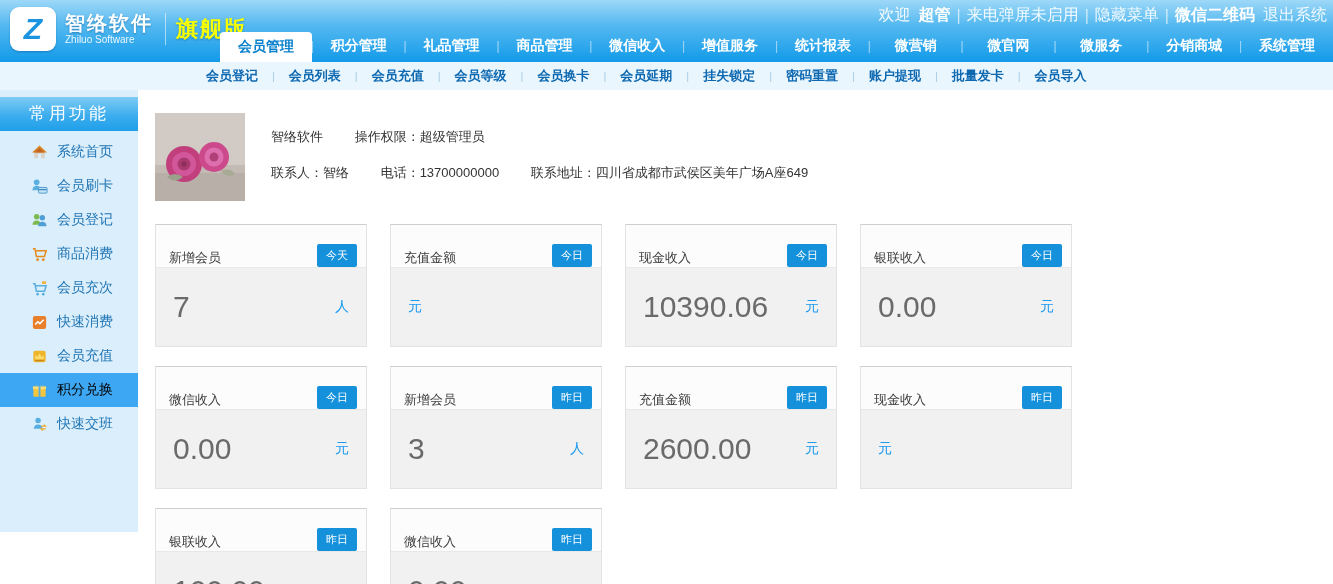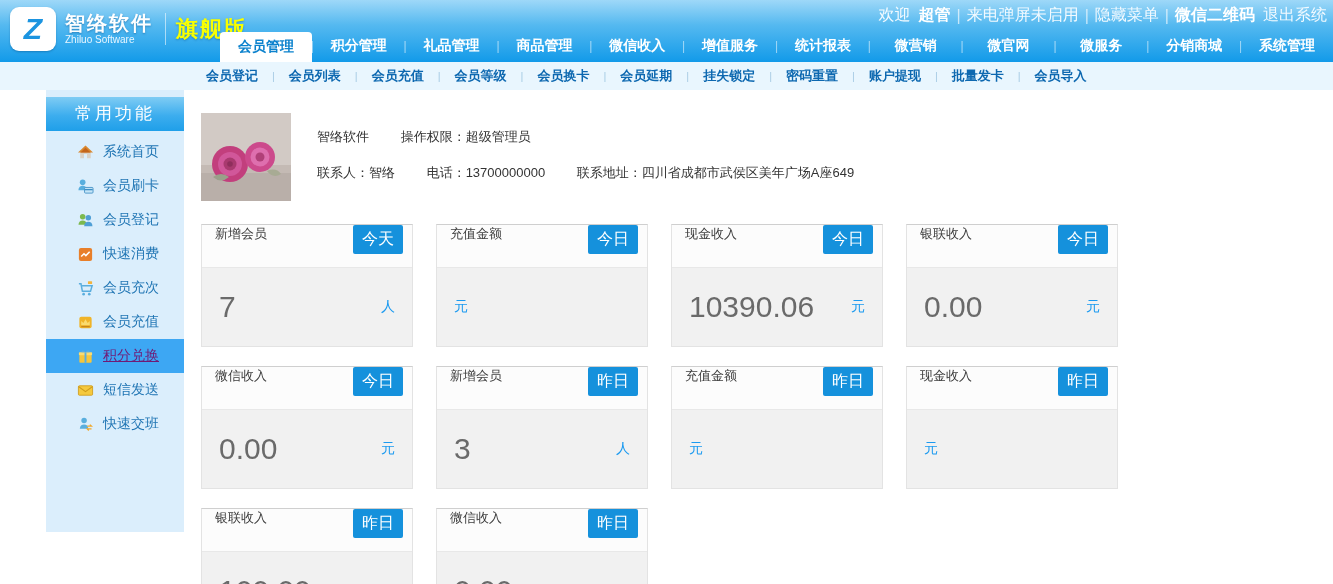--- a/index.html
+++ b/index.html
@@ -35,51 +35,51 @@
   .nav-sep { width:1px; align-self:center; color:rgba(255,255,255,.55); font-size:12px;
     display:flex; align-items:center; justify-content:center; }
 
   
   .subnav { height:28px; background:#e9f6fe; display:flex; align-items:center;
     padding-left:192px; font-size:13px; }
   .subnav-item { color:#0d68b0; font-weight:bold; padding:0 14px; cursor:pointer; white-space:nowrap; }
   .subnav-sep { color:#a8cce4; font-size:11px; }
 
   
-  .layout { display:flex; height:442px;margin-left:46px; }
+  .layout { display:flex; height:442px; }
   .sidebar { width:138px; background:#dbeefc; flex-shrink:0; }
   .sidebar-title { margin-top:7px; height:34px; line-height:34px; text-align:center;
     color:#fff; font-size:17px; letter-spacing:3px;
     background:linear-gradient(180deg,#7fccf4 0%,#3cadee 55%,#1f9fe9 100%); }
   .side-items { margin-top:4px;text-align:right; }
   .side-item { height:34px; display:flex; align-items:center; padding-left:31px; cursor:pointer; }
   .side-icon { width:17px; height:17px; flex-shrink:0; }
   .side-icon svg { width:17px; height:17px; display:block; }
   .side-label { margin-left:9px; font-size:14px; color:#2176b4; }
   .side-item.active { background:#3da7f3; }
-  .side-item.active .side-label { color:#701a75; text-decoration:underline; }
+  .side-item.active .side-label { color:#000000; }
 
   .main { flex:1; background:#fff; padding:23px 0 0 17px; }
 
   
   .profile { display:flex; }
   .photo { width:90px; height:88px; overflow:hidden; }
   .pinfo { margin-left:26px; padding-top:15px; font-size:13px; color:#333; }
   .pinfo .row2 { margin-top:18px; }
   .pinfo span { margin-right:28px; }
 
   
   .cards { margin-top:23px; width:950px; display:flex; flex-wrap:wrap;
     column-gap:23px; row-gap:19px; }
   .card { width:212px; height:123px; border:1px solid #e3e3e3; border-top-color:#cfcfcf;
     background:#fff; }
   .card-head { height:43px; background:#fcfcfc; border-bottom:1px solid #e8e8e8;
-    display:flex; align-items:flex-start; justify-content:space-between; padding:0 9px 0 13px; }
+    display:flex; align-items:flex-end; justify-content:space-between; padding:0 9px 0 13px; }
   .card-title { font-size:13px; color:#3c3c3c; }
-  .badge { background:#1591dc; color:#fff; font-size:16px; padding:4px 9px; border-radius:2px; cursor:pointer; }
+  .badge { background:#1591dc; color:#fff; font-size:11px; padding:4px 9px; border-radius:2px; cursor:pointer; }
   .card-body { height:78px; background:#f1f1f1; display:flex; align-items:center;
     justify-content:space-between; padding:0 17px; }
   .value { font-size:30px; color:#6a6a6a; }
   .unit { font-size:14px; color:#1b9af0; }
 </style>
 </head>
 <body>
 
 <div class="page">
 
@@ -191,66 +191,67 @@
                 <path d="M1.6 13.6c0-3 2-4.6 4.4-4.6s4.4 1.6 4.4 4.6z" fill="#7cb94e"></path>
                 <circle cx="12" cy="6.2" r="2.9" fill="#4f9fd6"></circle>
                 <path d="M7.6 15c0-3 2-4.6 4.4-4.6s4.4 1.6 4.4 4.6z" fill="#4f9fd6"></path>
               </svg>
             </span>
             <span class="side-label">会员登记</span>
           </div>
           <div class="side-item">
             <span class="side-icon">
               <svg viewBox="0 0 18 18">
-                <rect x="2" y="2" width="14" height="14" rx="2.2" fill="#e87f2a"></rect>
-                <path d="M4.4 11.2 7.4 8.2l2 2 4-4.2" stroke="#fff" stroke-width="1.6" fill="none"></path>
-              </svg>
-            </span>
-            <span class="side-label">快速消费</span>
+                <path d="M2 3h2.2l1.5 8h8.6l1.7-6H5.4" fill="none" stroke="#e58a1f" stroke-width="1.6"></path>
+                <circle cx="7" cy="14.5" r="1.5" fill="#e58a1f"></circle>
+                <circle cx="13" cy="14.5" r="1.5" fill="#e58a1f"></circle>
+              </svg>
+            </span>
+            <span class="side-label">商品消费</span>
           </div>
           <div class="side-item">
             <span class="side-icon">
               <svg viewBox="0 0 18 18">
                 <path d="M2 4h2.2l1.5 8h8.6l1.7-6H5.4" fill="none" stroke="#5aaede" stroke-width="1.6"></path>
                 <circle cx="7" cy="15" r="1.4" fill="#5aaede"></circle>
                 <circle cx="13" cy="15" r="1.4" fill="#5aaede"></circle>
                 <rect x="11.6" y="1.2" width="4.4" height="3" rx="0.6" fill="#f2b33c"></rect>
               </svg>
             </span>
             <span class="side-label">会员充次</span>
           </div>
           <div class="side-item">
             <span class="side-icon">
               <svg viewBox="0 0 18 18">
+                <rect x="2" y="2" width="14" height="14" rx="2.2" fill="#e87f2a"></rect>
+                <path d="M4.4 11.2 7.4 8.2l2 2 4-4.2" stroke="#fff" stroke-width="1.6" fill="none"></path>
+              </svg>
+            </span>
+            <span class="side-label">快速消费</span>
+          </div>
+          <div class="side-item">
+            <span class="side-icon">
+              <svg viewBox="0 0 18 18">
                 <rect x="2.5" y="3" width="13" height="12" rx="2" fill="#f0b429"></rect>
                 <path d="M4.5 7.4 6.8 9.6 9 5.6l2.3 4 2.2-2.2v4.6h-9z" fill="#fadb6e"></path>
                 <rect x="4.5" y="12.6" width="9" height="1.4" fill="#c8871a"></rect>
               </svg>
             </span>
             <span class="side-label">会员充值</span>
           </div>
           <div class="side-item active">
             <span class="side-icon">
               <svg viewBox="0 0 18 18">
                 <rect x="2.5" y="7.2" width="13" height="8.4" rx="1" fill="#f5c63c"></rect>
                 <rect x="2" y="4.6" width="14" height="3" rx="0.8" fill="#fadc71"></rect>
                 <rect x="8" y="4.6" width="2" height="11" fill="#58aede"></rect>
                 <path d="M9 4.6C7 1.6 3.5 2.6 5 4.6zM9 4.6c2-3 5.5-2 4 0z" fill="#58aede"></path>
               </svg>
             </span>
             <span class="side-label">积分兑换</span>
-          </div>
-          <div class="side-item">
-            <span class="side-icon">
-              <svg viewBox="0 0 18 18">
-                <rect x="1.5" y="4" width="15" height="10" rx="1" fill="#f5c93e" stroke="#cf9c1b" stroke-width="0.9"></rect>
-                <path d="M1.5 4.8 9 10.2l7.5-5.4" fill="none" stroke="#cf9c1b" stroke-width="1.1"></path>
-              </svg>
-            </span>
-            <span class="side-label">短信发送</span>
           </div>
           <div class="side-item">
             <span class="side-icon">
               <svg viewBox="0 0 18 18">
                 <circle cx="7.5" cy="4.8" r="2.9" fill="#58aede"></circle>
                 <path d="M3 13.6c0-3 2-4.6 4.5-4.6S12 10.6 12 13.6z" fill="#58aede"></path>
                 <path d="M10.8 10.8h4.6l-1.7-1.7M15.4 13.6h-4.6l1.7 1.7" stroke="#f0a82d" stroke-width="1.3" fill="none"></path>
               </svg>
             </span>
             <span class="side-label">快速交班</span>
@@ -348,20 +349,21 @@
               <span class="value">3</span>
               <span class="unit">人</span>
             </div>
           </div>
           <div class="card">
             <div class="card-head">
               <span class="card-title">充值金额</span>
               <span class="badge">昨日</span>
             </div>
             <div class="card-body">
+              <span class="value">2600.00</span>
               <span class="unit">元</span>
             </div>
           </div>
           <div class="card">
             <div class="card-head">
               <span class="card-title">现金收入</span>
               <span class="badge">昨日</span>
             </div>
             <div class="card-body">
               <span class="unit">元</span>

